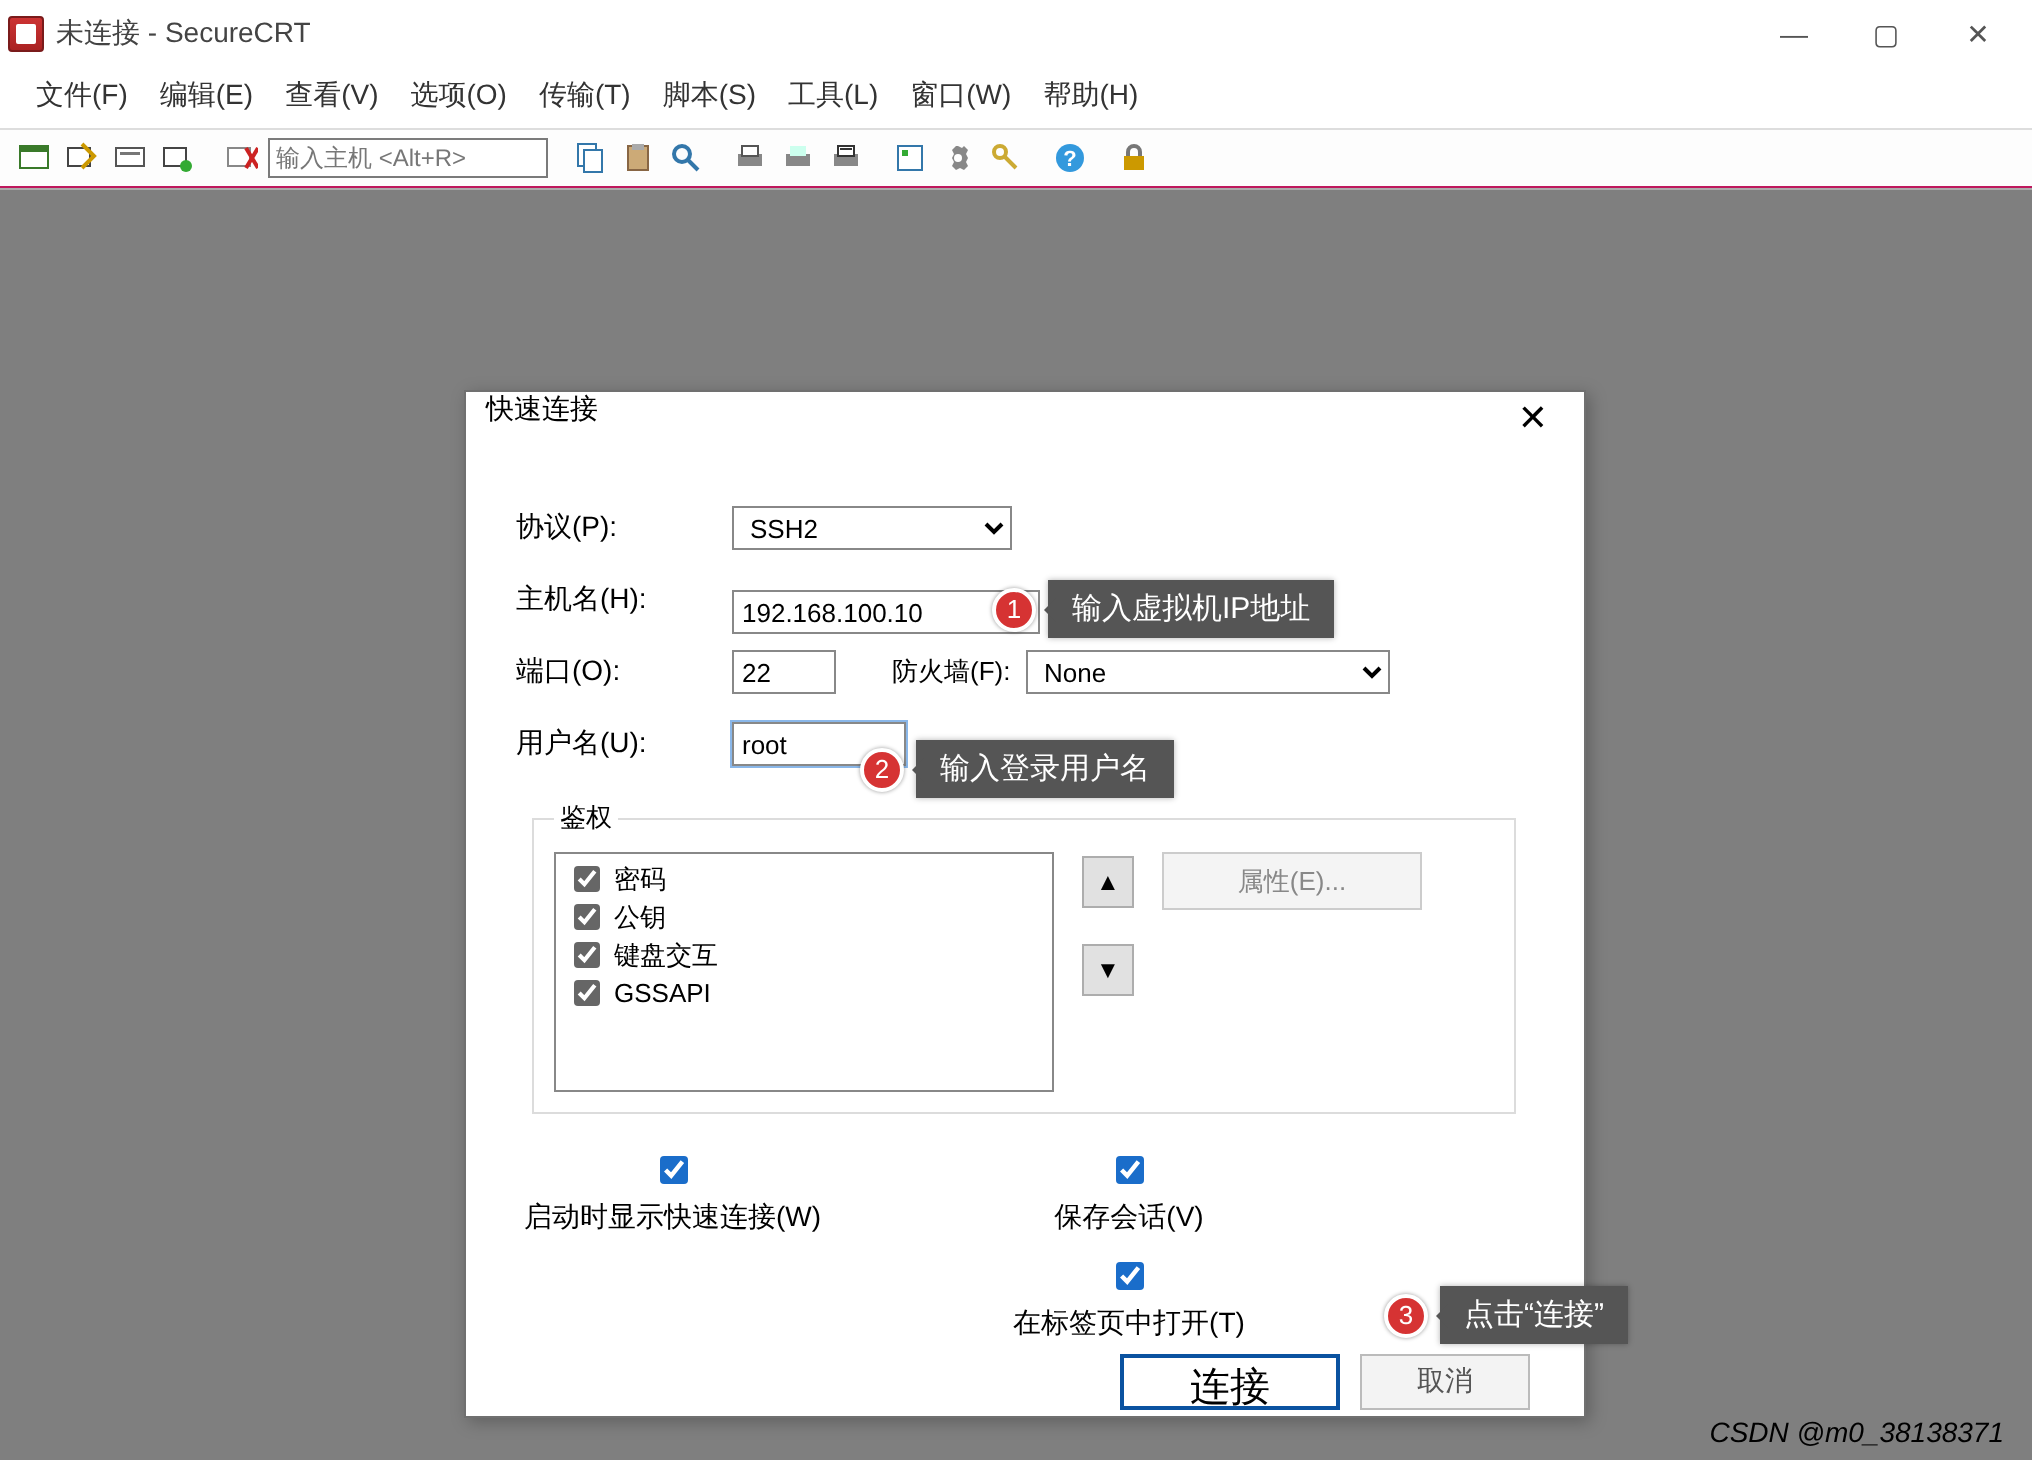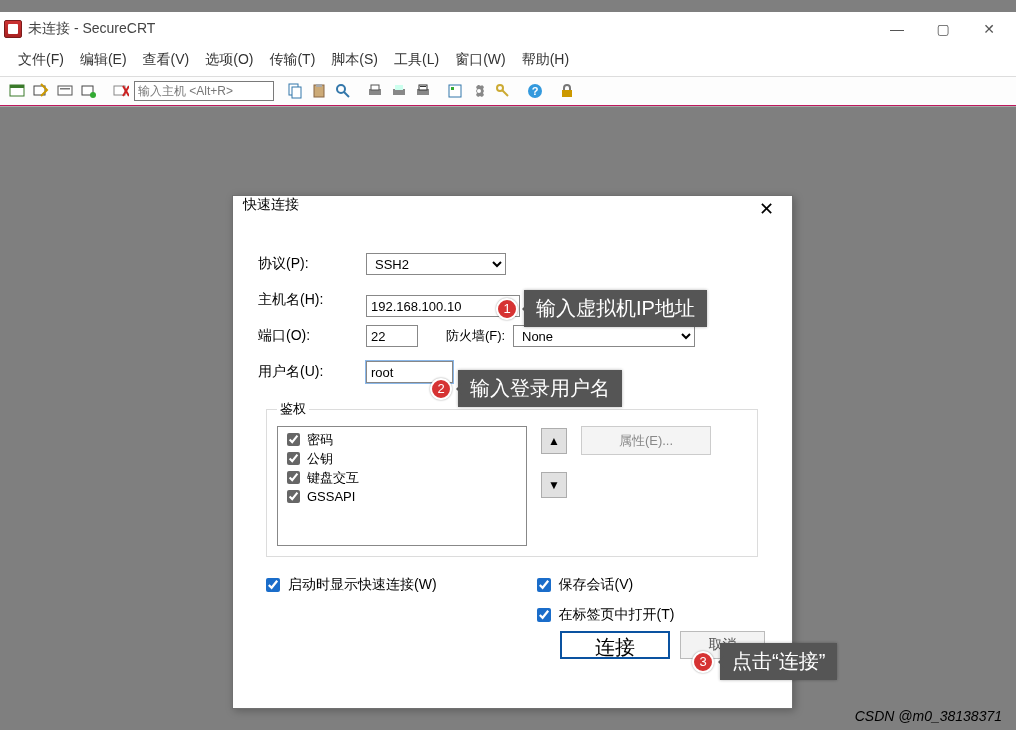--- a/index.html
+++ b/index.html
@@ -1,19 +1,19 @@
 <!DOCTYPE html>
 <html><head>
 <meta charset="utf-8">
 <style>
 * { box-sizing: border-box; font-family: "Microsoft YaHei", "SimSun", Arial, sans-serif; }
 body { margin: 0; width: 1016px; height: 730px; background: #7f7f7f; position: relative; overflow: hidden; font-size: 13px; }
 
 
-.app-window { position: absolute; top: 12px; left: 0; right: 0; background: #0369a1; border-bottom: 1px solid #aaa;}
+.app-window { position: absolute; top: 0; left: 0; right: 0; background: #0369a1; border-bottom: 1px solid #aaa;}
 .title-bar { display: flex; align-items: center; height: 34px; padding: 0 4px; background: #fff; }
 .title-bar .app-icon { width: 18px; height: 18px; background: linear-gradient(#c33,#a22); border:1px solid #7a1b1b; border-radius:2px; margin-right:6px; position:relative; }
 .title-bar .app-icon::after{ content:''; position:absolute; inset:3px; background:#fff; border-radius:1px; }
 .title-bar .title-text { color: #444; font-size: 14px; }
 .win-controls { margin-left: auto; display: flex; }
 .win-btn { width: 46px; height: 30px; display:flex; align-items:center; justify-content:center; color:#555; font-size:14px; }
 .menu-bar { display:flex; background:#fff; padding: 2px 10px 4px 10px; font-size:14px; color:#333; }
 .menu-item { padding: 3px 8px; }
 .toolbar { display:flex; align-items:center; height:30px; background:#fdfdfd; border-top:1px solid #ddd; border-bottom:1px solid #be185d; padding:0 6px; gap:2px;}
 .tb-btn { width:22px; height:22px; display:flex; align-items:center; justify-content:center; }
@@ -39,30 +39,30 @@
 legend { font-size:13px; padding:0 3px;}
 .auth-row { display:flex; gap:14px; }
 .auth-list { width:250px; height:120px; border:1px solid #888; padding:3px 5px; background:#fff; font-size:13px; line-height:19px;}
 .auth-list label { display:flex; align-items:center; gap:4px; }
 .auth-list input[type=checkbox]{ width:13px; height:13px; accent-color:#666;}
 .arrow-col { display:flex; flex-direction:column; gap:18px; padding-top:2px;}
 .arrow-btn { width:26px; height:26px; background:#e1e1e1; border:1px solid #adadad; display:flex; align-items:center; justify-content:center; font-size:12px;}
 .props-btn { width:130px; height:29px; border:1px solid #ccc; background:#f4f4f4; color:#888; font-size:13px;}
 .bottom-checks { display:flex; margin:18px 0 4px 4px; gap:96px;}
 .bottom-checks-col { display:flex; flex-direction:column; gap:10px; font-size:14px;}
-.chk { display:flex; align-items:center; gap:5px; }
+.chk { display:flex; align-items:center; gap:5px;flex-direction:column; }
 .chk input{ width:14px; height:14px; accent-color:#1a6dca;}
 .dlg-buttons { display:flex; justify-content:flex-end; gap:10px; margin-top:6px; padding-right:2px;}
 .btn-connect { width:110px; height:28px; border:2px solid #0a52a0; background:#fff; color:#000; font-size:20px;}
 .btn-cancel { width:85px; height:28px; border:1px solid #bbb; background:#f3f3f3; color:#555; font-size:14px;}
 
 
 .callout { position:absolute; display:flex; align-items:center; z-index:50; }
 .badge { width:22px; height:22px; border-radius:50%; background:#d63333; color:#fff; font-size:13px; display:flex; align-items:center; justify-content:center; border:2px solid #fff; box-shadow:0 0 2px rgba(0,0,0,.4); z-index:2;}
-.callout-box { background:#555; color:#fff; padding:5px 12px; font-size:20px; position:relative; margin-left:6px; box-shadow:0 0 3px rgba(0,0,0,.3);}
+.callout-box { background:#555; color:#fff; padding:5px 12px; font-size:15px; position:relative; margin-left:6px; box-shadow:0 0 3px rgba(0,0,0,.3);}
 .callout-box::before{ content:''; position:absolute; left:-8px; top:50%; transform:translateY(-50%); border:6px solid transparent; border-right-color:#555;}
 .watermark { position:absolute; right:14px; bottom:6px; color:#000000; font-size:14px; font-style:italic;}
 </style>
 </head>
 <body>
 
 <div class="app-window">
   <div class="title-bar">
     <span class="app-icon"></span>
     <span class="title-text">未连接 - SecureCRT</span>

